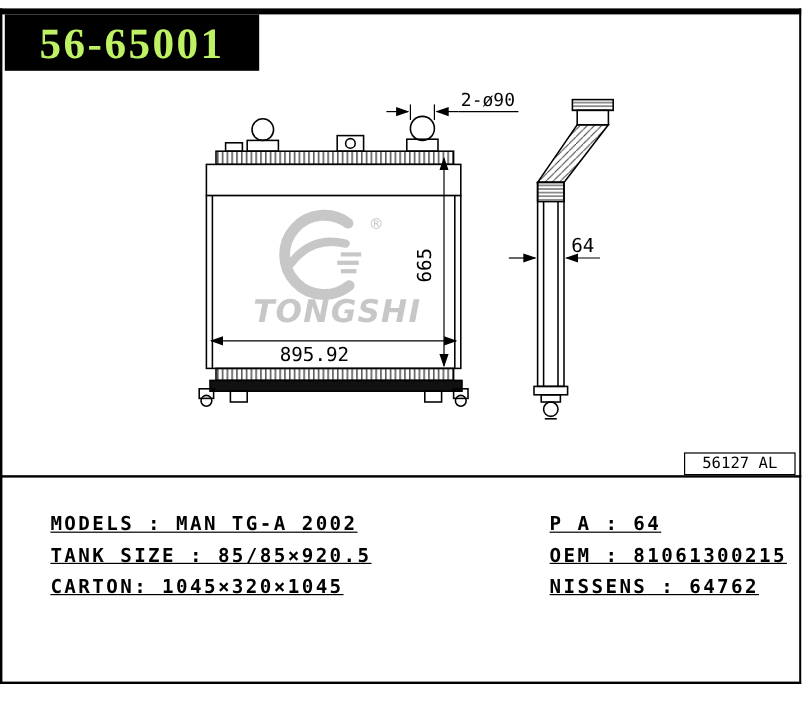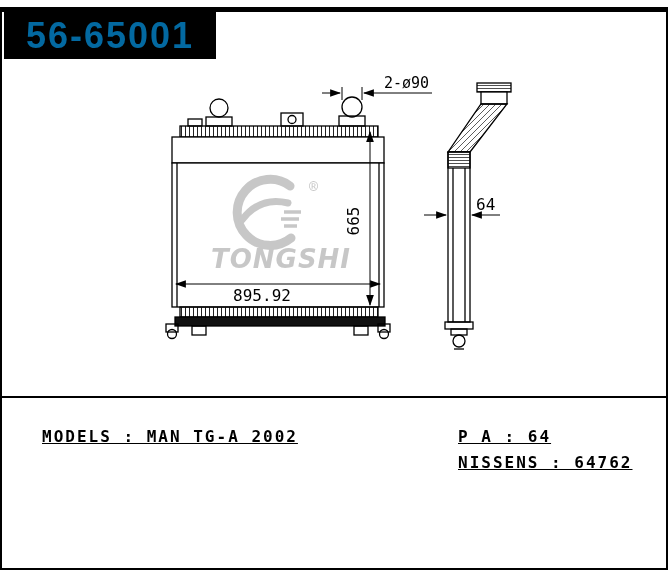--- a/index.html
+++ b/index.html
@@ -12,21 +12,21 @@
   .border-left  { position:absolute; left:0;  top:7px; width:2px; height:563px; background:#000; }
   .border-right { position:absolute; right:0; top:7px; width:2px; height:563px; background:#000; }
   .sep-line    { position:absolute; top:396px; left:0; width:668px; height:2px; background:#000; }
   .bottom-line { position:absolute; top:568px; left:0; width:668px; height:2px; background:#000; }
 
   .badge {
     position:absolute; top:12px; left:4px; width:212px; height:47px;
     background:#000; display:flex; align-items:center; justify-content:center;
   }
   .badge span {
-    color:#0369a1; font-family:Liberation Sans, sans-serif; font-weight:bold;
+    color:#bef264; font-family:Liberation Serif, serif; font-weight:bold;
     font-size:36px; letter-spacing:2px; line-height:1;
   }
 
   .drawing { position:absolute; top:0; left:0; }
 
   .code-box {
     position:absolute; top:377px; left:570px; width:93px; height:19px;
     border:1.5px solid #000; display:flex; align-items:center; justify-content:center;
     font-size:13px; color:#000; background:#fff;
   }
@@ -127,28 +127,34 @@
       <line x1="382" y1="93" x2="364" y2="93" marker-end="url(#arr)"></line>
       <line x1="382" y1="93" x2="432" y2="93"></line>
       <text x="384" y="88" font-size="15" stroke="none" fill="#000" font-family="DejaVu Sans Mono, monospace">2-ø90</text>
 
       <line x1="424" y1="215" x2="446" y2="215" marker-end="url(#arr)"></line>
       <line x1="500" y1="215" x2="472" y2="215" marker-end="url(#arr)"></line>
       <text x="476" y="210" font-size="16" stroke="none" fill="#000" font-family="DejaVu Sans Mono, monospace">64</text>
     </g>
   </svg>
 
+  <div class="code-box">
+    <span>56127 AL</span>
+  </div>
 
   <div class="sep-line"></div>
 
   <div class="specs">
     <div class="spec-col-left">
       <div class="spec-row">MODELS : MAN TG-A 2002</div>
+      <div class="spec-row">TANK SIZE : 85/85×920.5</div>
+      <div class="spec-row">CARTON: 1045×320×1045</div>
     </div>
     <div class="spec-col-right">
       <div class="spec-row">P A : 64</div>
+      <div class="spec-row">OEM : 81061300215</div>
       <div class="spec-row">NISSENS : 64762</div>
     </div>
   </div>
 
   <div class="bottom-line"></div>
 
 </div>
 
 </body></html>

